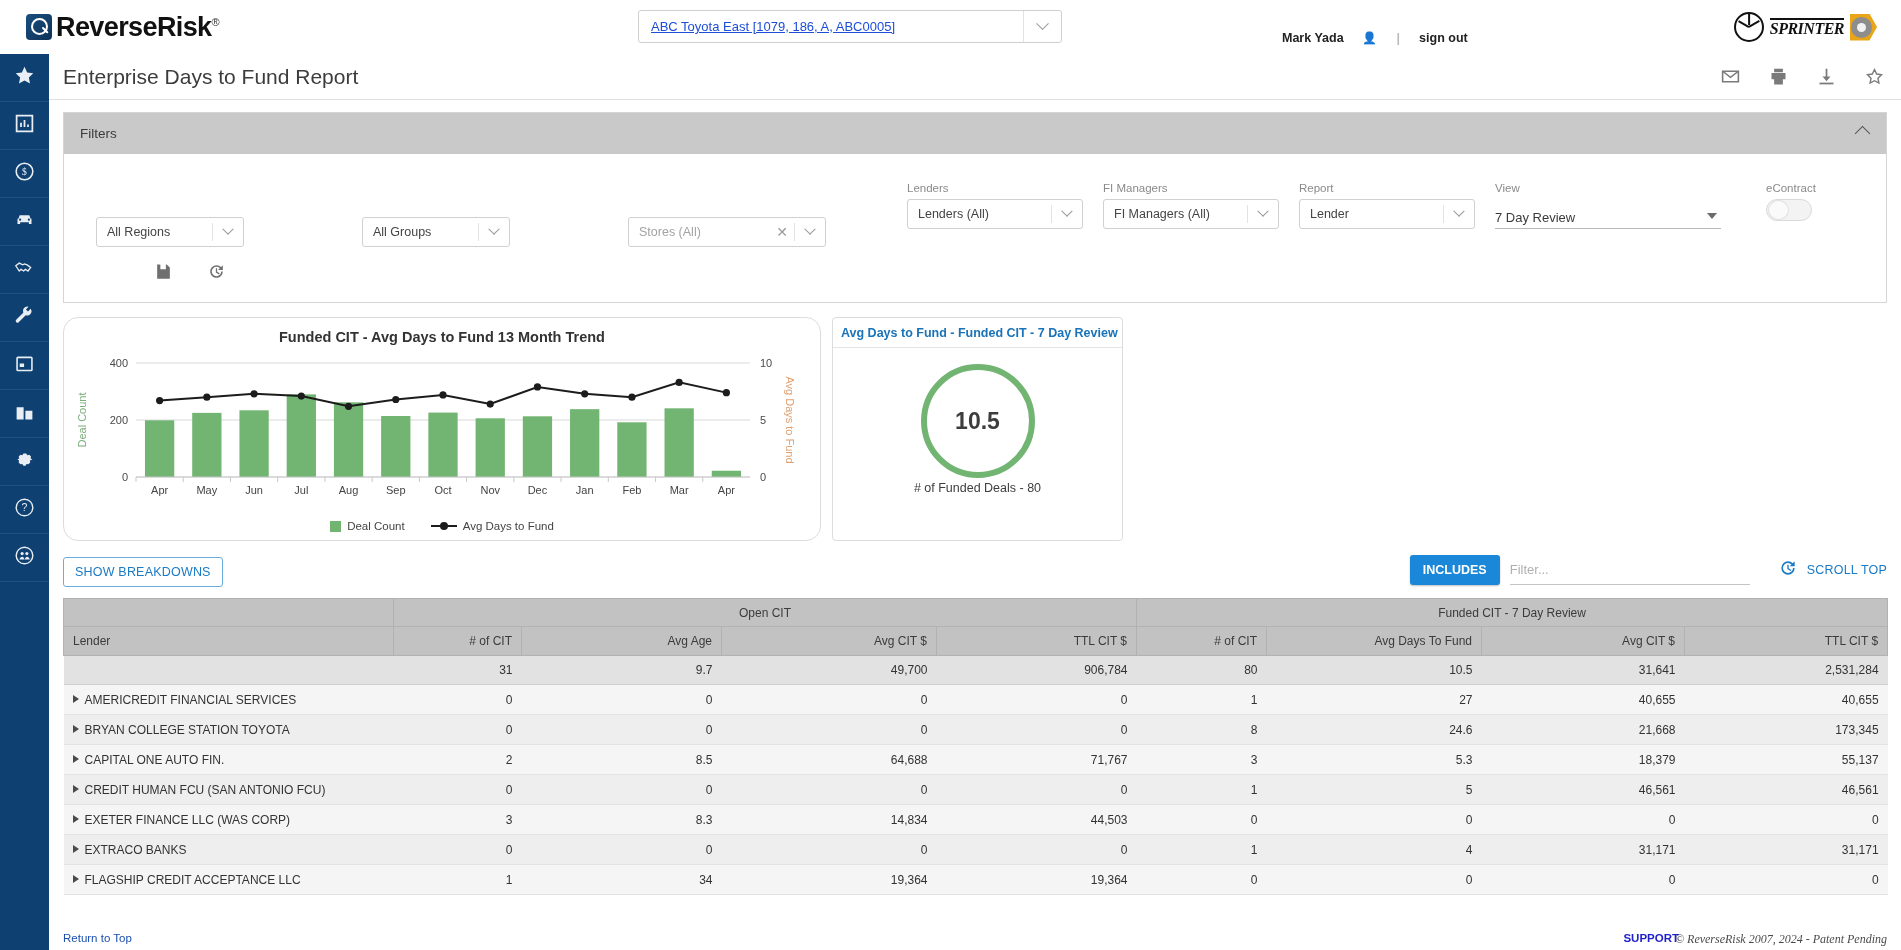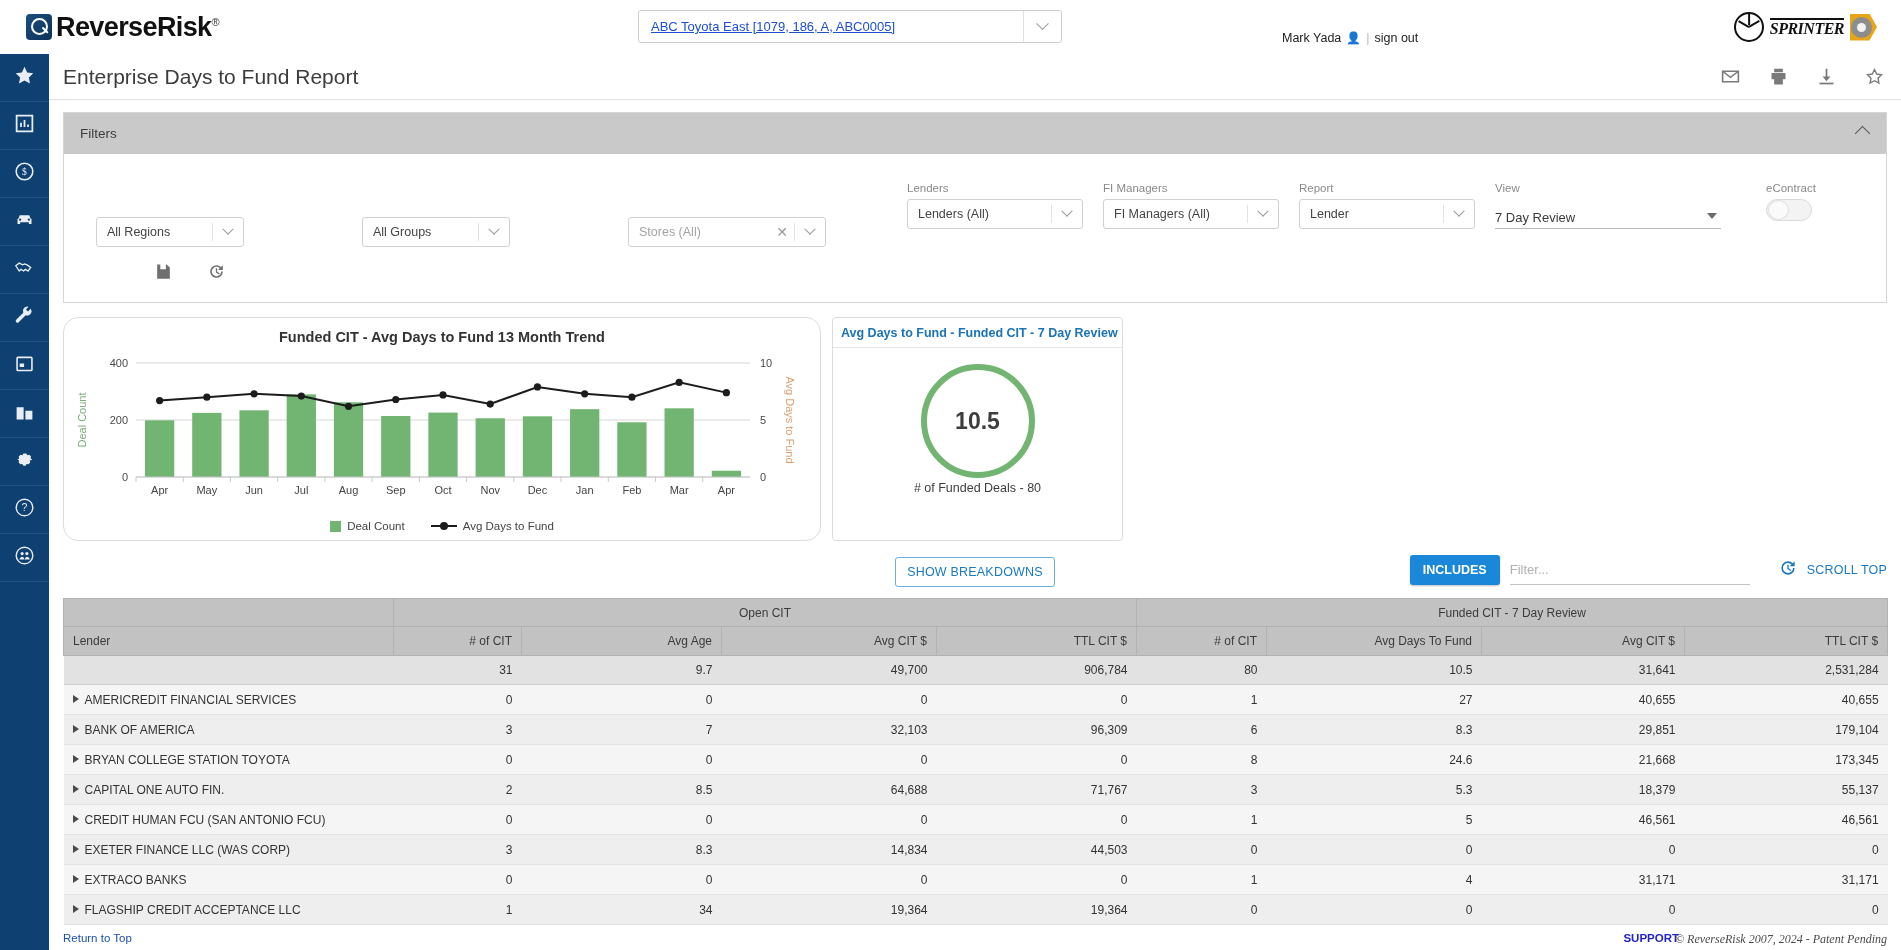--- a/index.html
+++ b/index.html
@@ -47,21 +47,21 @@
     width: 38px; height: 100%; border-left: 1px solid #e2e2e2;
     display: flex; align-items: center; justify-content: center;
   }
   .caret {
     width: 9px; height: 9px; border-right: 1.6px solid #9a9a9a;
     border-bottom: 1.6px solid #9a9a9a; transform: rotate(45deg) translate(-2px,-2px);
   }
 
   .user-area {
     position: absolute; left: 1282px; top: 31px;
-    font-size: 12.5px; color: #222; display: flex; align-items: flex-end; gap: 5px;
+    font-size: 12.5px; color: #222; display: flex; align-items: flex-end; gap: 19px; font-weight: bold;
   }
   .user-area .sep { color: #bbb; }
   .user-area a { color: #222; text-decoration: none; }
   .person-glyph { font-size: 12px; }
 
   .brand-logos {
     position: absolute; right: 24px; top: 8px; height: 38px;
     display: flex; align-items: center; gap: 6px;
   }
   .mb-star {
@@ -215,21 +215,21 @@
   .legend .sw { width: 11px; height: 11px; background: #72b472; }
   .legend .ln { width: 26px; height: 2px; background: #1c1c1c; position: relative; }
   .legend .ln::after {
     content:""; position:absolute; left: 9px; top:-3px; width:8px; height:8px;
     border-radius:50%; background:#1c1c1c;
   }
 
   
   .tbl-ctrls {
     margin: 14px 14px 0 14px; height: 34px; position: relative;
-    display: flex; align-items: center; justify-content: center;
+    display: flex; align-items: center;
   }
   .btn-outline {
     border: 1px solid #6aaede; color: #1a7ac4; background: #fff;
     font-size: 12.5px; padding: 7px 11px; border-radius: 3px; cursor: pointer;
     letter-spacing: 0.2px;
   }
   .right-ctrls {
     position: absolute; right: 0; top: 0; display: flex; align-items: center; gap: 0;
   }
   .btn-includes {
@@ -672,31 +672,20 @@
           <td>0</td>
           <td>0</td>
           <td>0</td>
           <td>0</td>
           <td>1</td>
           <td>27</td>
           <td>40,655</td>
           <td>40,655</td>
         </tr>
         <tr>
-          <td class="name"><span class="arrow-r"></span>BANK OF AMERICA</td>
-          <td>3</td>
-          <td>7</td>
-          <td>32,103</td>
-          <td>96,309</td>
-          <td>6</td>
-          <td>8.3</td>
-          <td>29,851</td>
-          <td>179,104</td>
-        </tr>
-        <tr>
           <td class="name"><span class="arrow-r"></span>BRYAN COLLEGE STATION TOYOTA</td>
           <td>0</td>
           <td>0</td>
           <td>0</td>
           <td>0</td>
           <td>8</td>
           <td>24.6</td>
           <td>21,668</td>
           <td>173,345</td>
         </tr>

